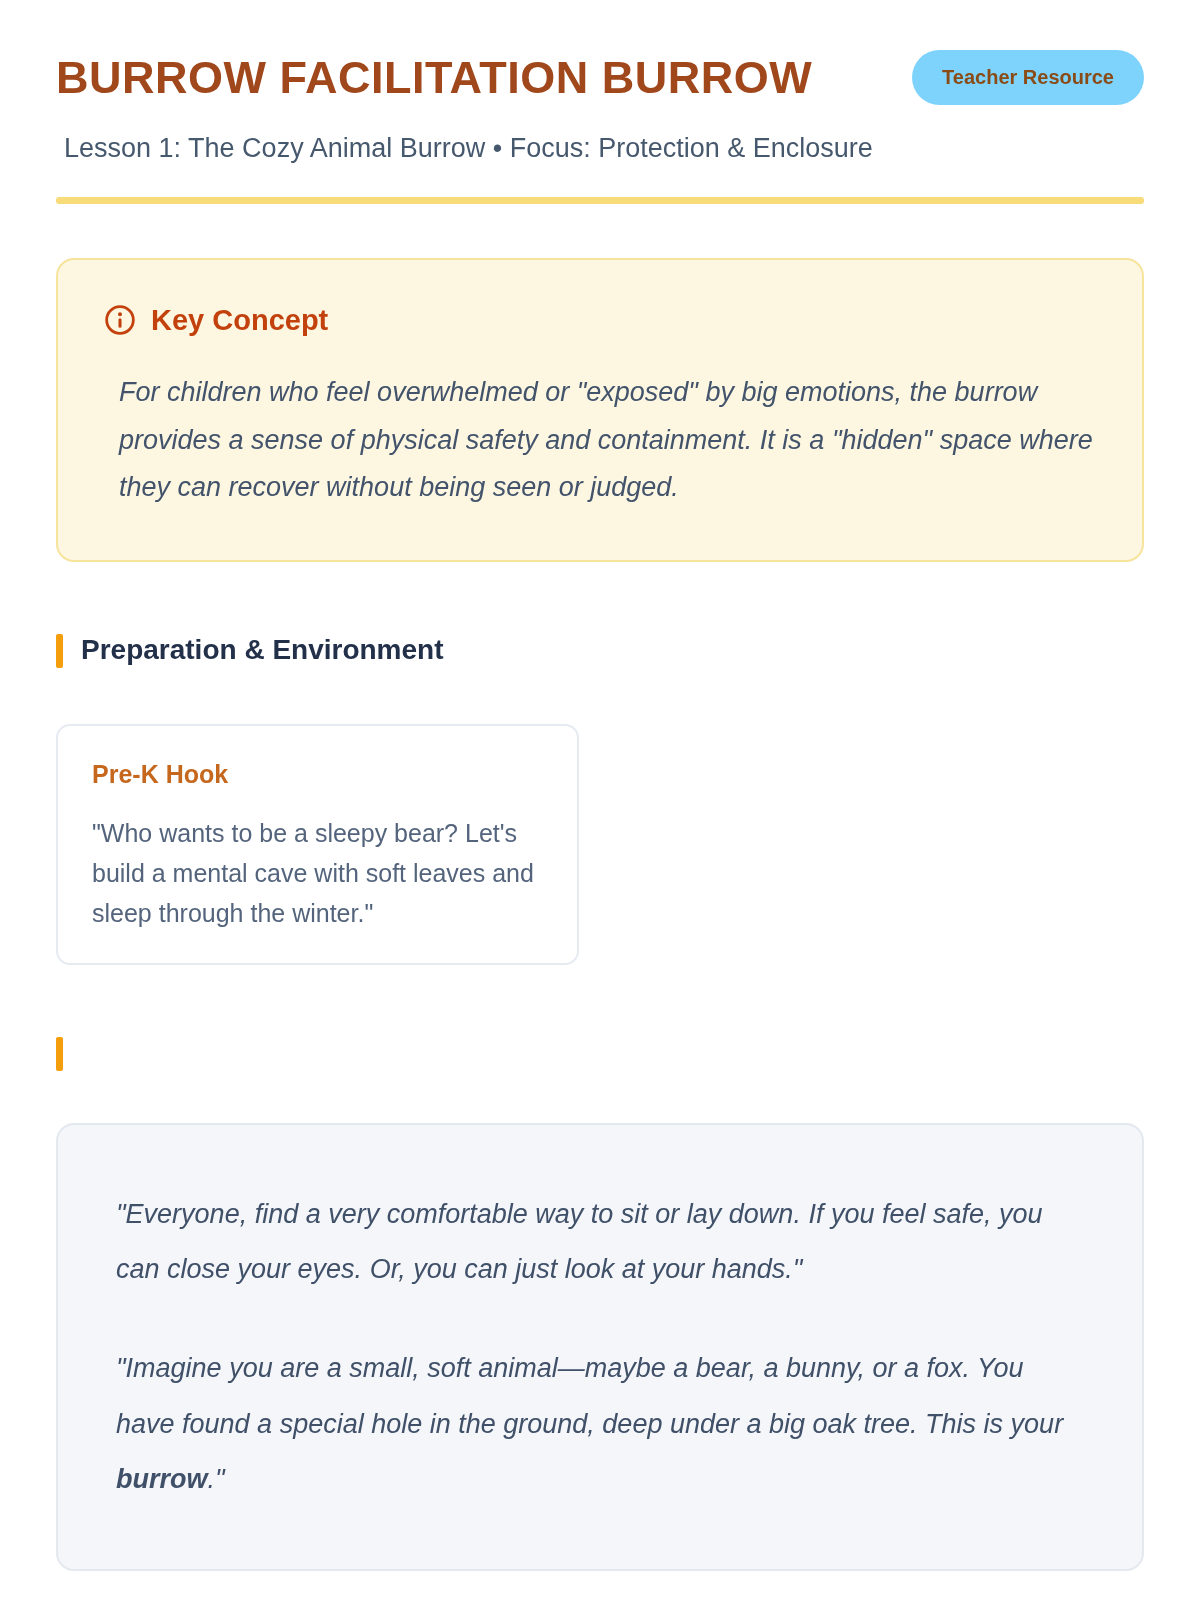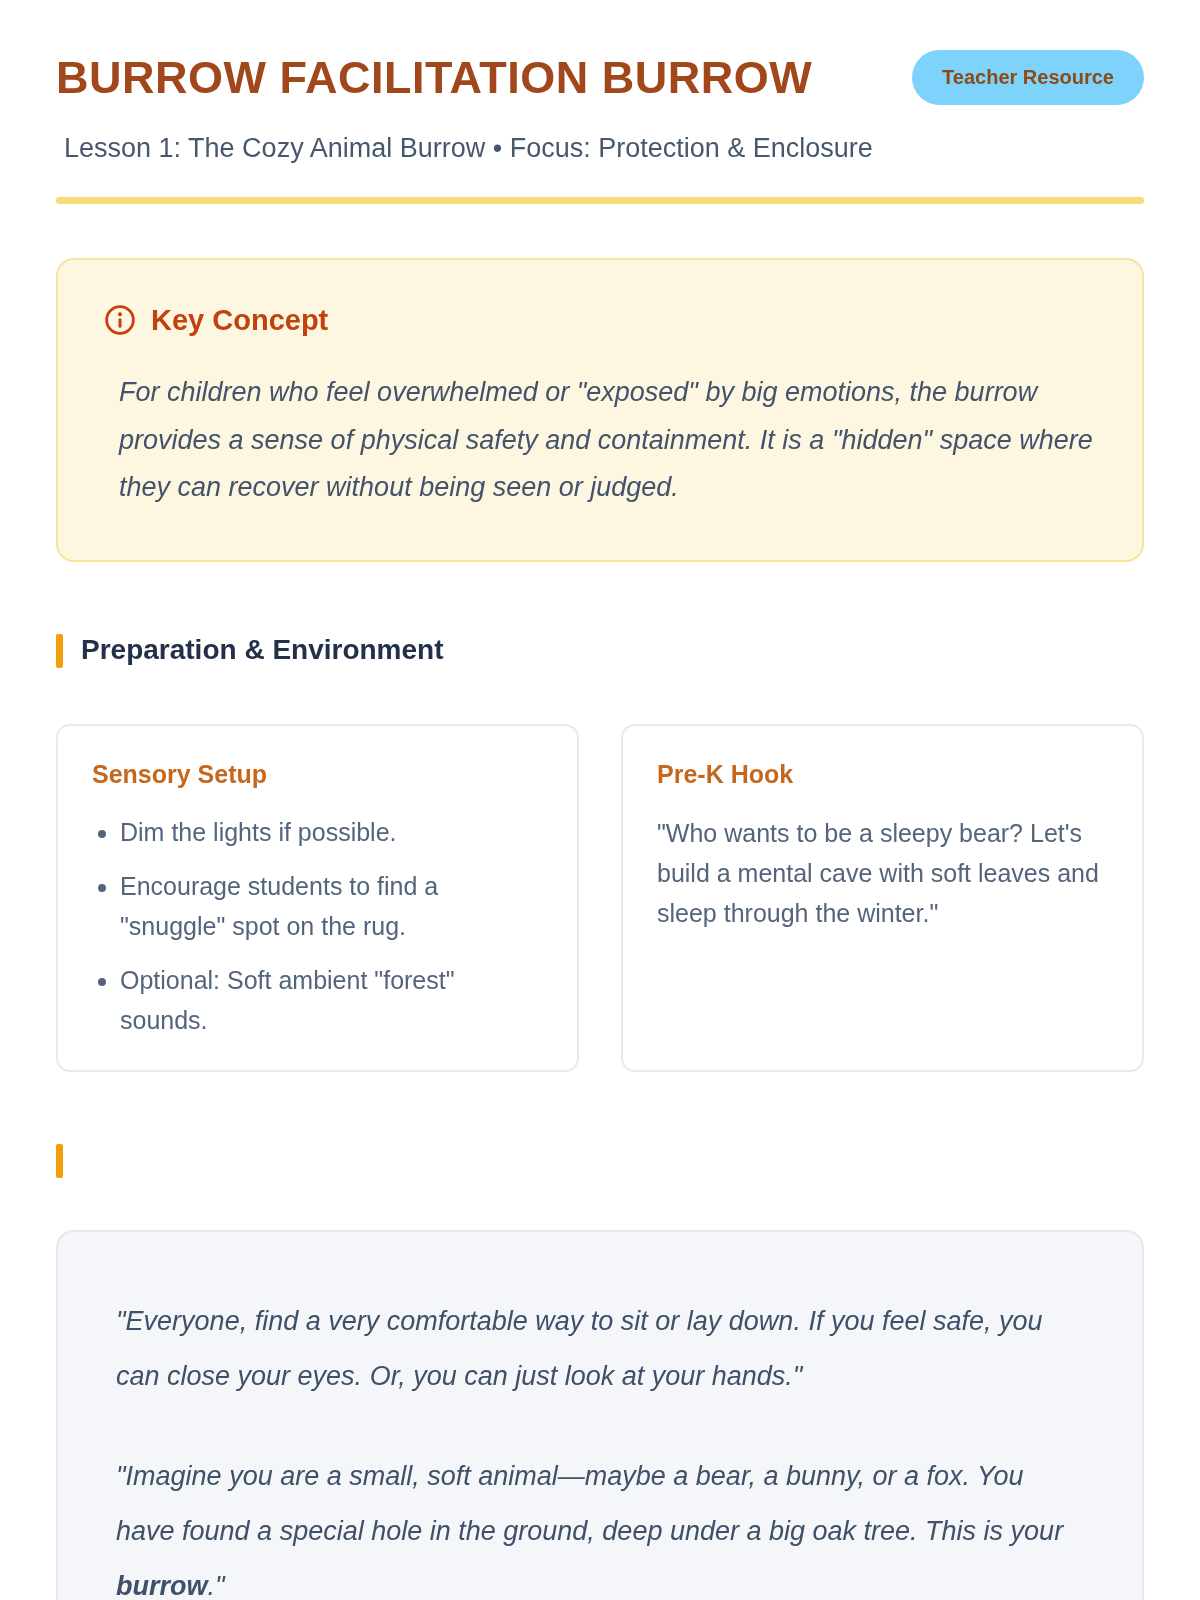--- a/index.html
+++ b/index.html
@@ -98,28 +98,20 @@
     <p class="concept-body">For children who feel overwhelmed or "exposed" by big emotions, the burrow provides a sense of physical safety and containment. It is a "hidden" space where they can recover without being seen or judged.</p>
   </section>
 
   <div class="section-head">
     <span class="bar"></span>
     <h2>Preparation &amp; Environment</h2>
   </div>
 
   <div class="cards">
     <div class="card">
-      <h3>Sensory Setup</h3>
-      <ul>
-        <li>Dim the lights if possible.</li>
-        <li>Encourage students to find a "snuggle" spot on the rug.</li>
-        <li>Optional: Soft ambient "forest" sounds.</li>
-      </ul>
-    </div>
-    <div class="card">
       <h3>Pre-K Hook</h3>
       <p class="card-text">"Who wants to be a sleepy bear? Let's build a mental cave with soft leaves and sleep through the winter."</p>
     </div>
   </div>
 
   <div class="section-head">
     <span class="bar"></span>
   </div>
 
   <section class="script-box">

